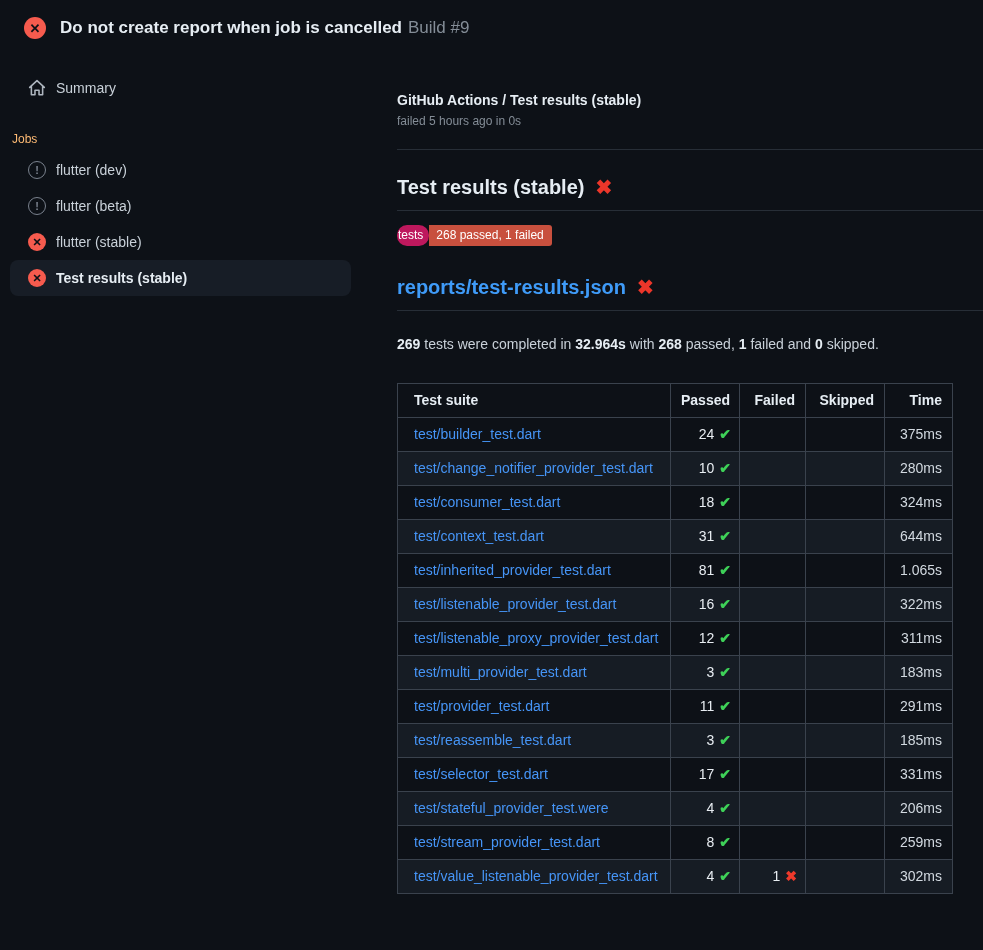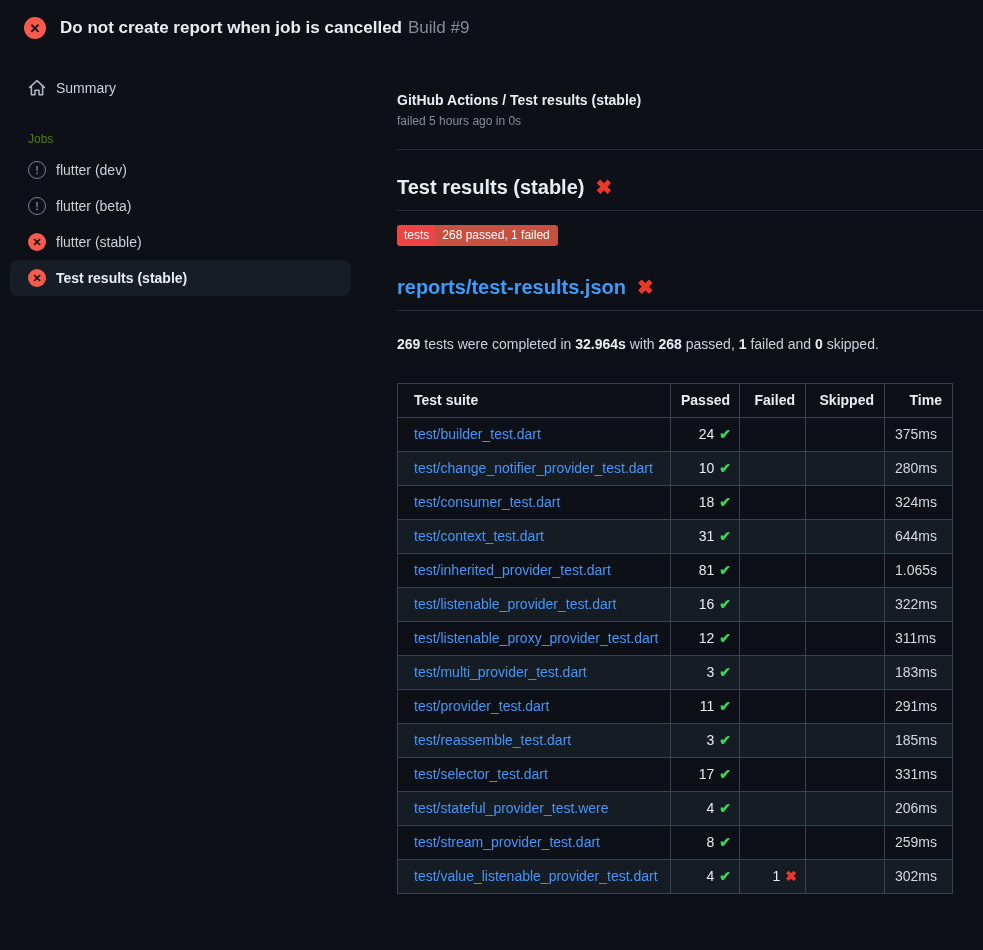--- a/index.html
+++ b/index.html
@@ -22,21 +22,21 @@
   
   .layout { display:flex; align-items:flex-start; }
   
   .sidebar { width:397px; flex:none; padding-top:16px; }
   .side-item {
     display:flex; align-items:center; gap:10px;
     margin:0 46px 0 10px; padding:9px 8px 9px 18px;
     border-radius:8px; color:#c9d1d9; cursor:pointer;
   }
   .side-item.selected { background:#171d26; color:#e6edf3; font-weight:700; }
-  .jobs-label { color:#4d7c0f; font-size:12px; padding:26px 0 6px 28px; }
+  .jobs-label { color:#fdba74; font-size:12px; padding:26px 0 6px 12px; }
   .alert-circle {
     display:inline-flex; align-items:center; justify-content:center; flex:none;
     width:18px; height:18px; border-radius:50%;
     border:1.5px solid #7a828e; color:#7a828e;
     font-size:11px; font-weight:700; line-height:1;
   }
   .home-icon { width:18px; height:18px; flex:none; }
   
   .main { flex:1; padding-top:38px; min-width:0; }
   .breadcrumb { font-weight:700; color:#e6edf3; font-size:14px; line-height:17px; }
@@ -45,33 +45,33 @@
   .section-heading {
     display:flex; align-items:center; gap:11px;
     margin:25px 0 0 0; padding-bottom:11px; border-bottom:1px solid #272e37;
     font-size:20px; font-weight:700; color:#e6edf3; line-height:24px;
   }
   .section-heading a { color:#3f9bf8; text-decoration:none; }
   .x-mark { color:#ec362a; font-size:20px; font-weight:700; line-height:1; }
   
   .badge { display:inline-flex; margin-top:14px; font-size:12px; line-height:1;
            border-radius:3px; overflow:hidden; color:#ffffff; }
-  .badge .lbl { background:#ef4444; padding:4px 6px 5px 7px; }
+  .badge .lbl { background:#be185d; padding:4px 6px 5px 1px;border-radius:10px; }
   .badge .val { background:#c8503e; padding:4px 8px 5px 7px;text-align:center; }
   
   .summary-line { margin-top:25px; color:#c9d1d9; font-size:14px; }
   .summary-line b { color:#e6edf3; }
   
   table.results { border-collapse:collapse; margin-top:31px; width:555px; table-layout:fixed; }
   .results th, .results td { border:1px solid #3a424d; padding:7px 10px; line-height:19px; font-size:14px; }
   .results th { color:#e6edf3; font-weight:700; text-align:right; }
   .results th.c-suite { text-align:left; padding-left:16px; }
   .results td.c-suite { padding-left:16px; }
   .results td.c-num { text-align:right; padding-right:8px; white-space:nowrap; }
-  .results td.c-time { color:#d2d9e0; }
+  .results td.c-time { text-align:right; color:#d2d9e0; }
   .results tbody tr:nth-child(even) { background:#161c24; }
   .results a { color:#4695f7; text-decoration:none; }
   .num { color:#e8edf2; }
   .check { color:#3ed158; font-weight:700; margin-left:5px; font-size:14px; }
   .cross { color:#ee392b; font-weight:700; margin-left:5px; font-size:14px; }
 </style>
 </head>
 <body>
 
 <div class="app-header">

